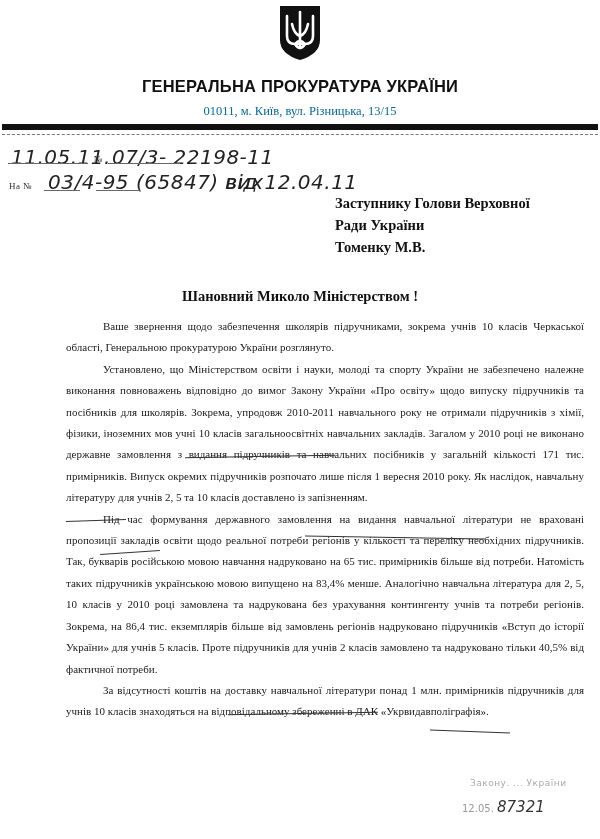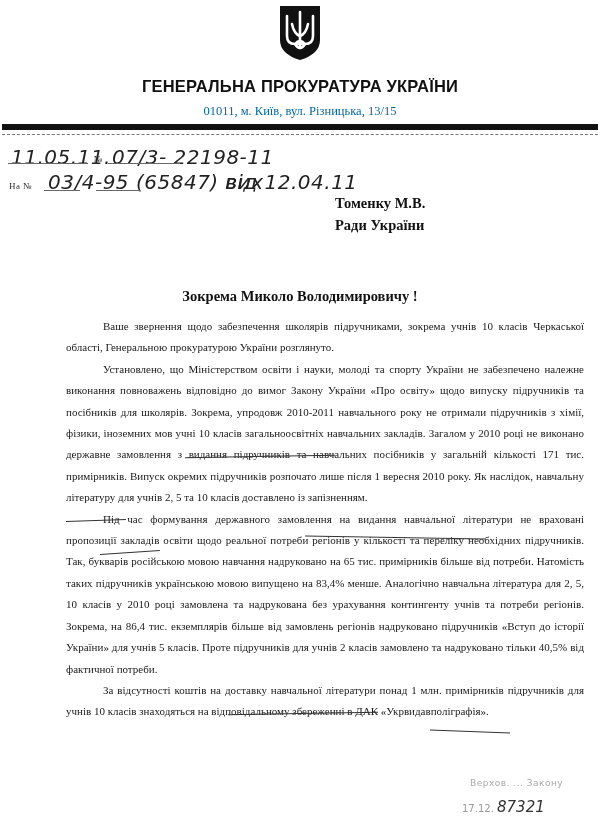--- a/index.html
+++ b/index.html
@@ -47,37 +47,38 @@
 <div class="hand" style="left:112px; top:145px;">07/3- 22198-11</div>
 <div class="ref-line" style="left:108px; top:163px; width:72px;"></div>
 
 <span class="hand small-label" style="left:9px; top:181px;">На №</span>
 <div class="hand" style="left:48px; top:170px;">03/4-95 (65847) вих</div>
 <div class="ref-line" style="left:44px; top:190px; width:36px;"></div>
 <div class="ref-line" style="left:96px; top:190px; width:44px;"></div>
 <div class="hand" style="left:225px; top:170px;">від 12.04.11</div>
 
 <div class="addressee">
+  <div>Заступнику Голови Верховної</div>
+  <div>Ради України</div>
   <div>Томенку М.В.</div>
-  <div>Ради України</div>
 </div>
 
-<div class="salutation">Зокрема  Миколо Володимировичу !</div>
+<div class="salutation">Шановний  Миколо Міністерством !</div>
 
 <div class="body-text">
   <p>Ваше звернення щодо забезпечення школярів підручниками, зокрема учнів 10 класів Черкаської області, Генеральною прокуратурою України розглянуто.</p>
   <p>Установлено, що Міністерством освіти і науки, молоді та спорту України не забезпечено належне виконання повноважень відповідно до вимог Закону України «Про освіту» щодо випуску підручників та посібників для школярів. Зокрема, упродовж 2010-2011 навчального року не отримали підручників з хімії, фізики, іноземних мов учні 10 класів загальноосвітніх навчальних закладів. Загалом у 2010 році не виконано державне замовлення з видання підручників та навчальних посібників у загальній кількості 171 тис. примірників. Випуск окремих підручників розпочато лише після 1 вересня 2010 року. Як наслідок, навчальну літературу для учнів 2, 5 та 10 класів доставлено із запізненням.</p>
   <p>Під час формування державного замовлення на видання навчальної літератури не враховані пропозиції закладів освіти щодо реальної потреби регіонів у кількості та переліку необхідних підручників. Так, букварів російською мовою навчання надруковано на 65 тис. примірників більше від потреби. Натомість таких підручників українською мовою випущено на 83,4% менше. Аналогічно навчальна література для 2, 5, 10 класів у 2010 році замовлена та надрукована без урахування контингенту учнів та потреби регіонів. Зокрема, на 86,4 тис. екземплярів більше від замовлень регіонів надруковано підручників «Вступ до історії України» для учнів 5 класів. Проте підручників для учнів 2 класів замовлено та надруковано тільки 40,5% від фактичної потреби.</p>
   <p>За відсутності коштів на доставку навчальної літератури понад 1 млн. примірників підручників для учнів 10 класів знаходяться на відповідальному збереженні в ДАК «Укрвидавполіграфія».</p>
 </div>
 
 <div class="pen-line" style="left:185px; top:456px; width:150px; transform:rotate(-1deg);"></div>
 <div class="pen-line" style="left:66px; top:520px; width:60px; transform:rotate(-2deg);"></div>
 <div class="pen-line" style="left:305px; top:537px; width:180px; transform:rotate(1deg);"></div>
 <div class="strike-mark"></div>
 <div class="pen-line" style="left:228px; top:713px; width:150px; transform:rotate(-1deg);"></div>
 <div class="pen-line" style="left:430px; top:731px; width:80px; transform:rotate(2deg);"></div>
 
-<div class="stamp">Верхов. ... Закону</div>
+<div class="stamp">Закону. ... України</div>
 <div class="stamp-num">
-  <span>17.12.</span>
+  <span>12.05.</span>
   <span class="hw">87321</span>
 </div>
 
 </body></html>

